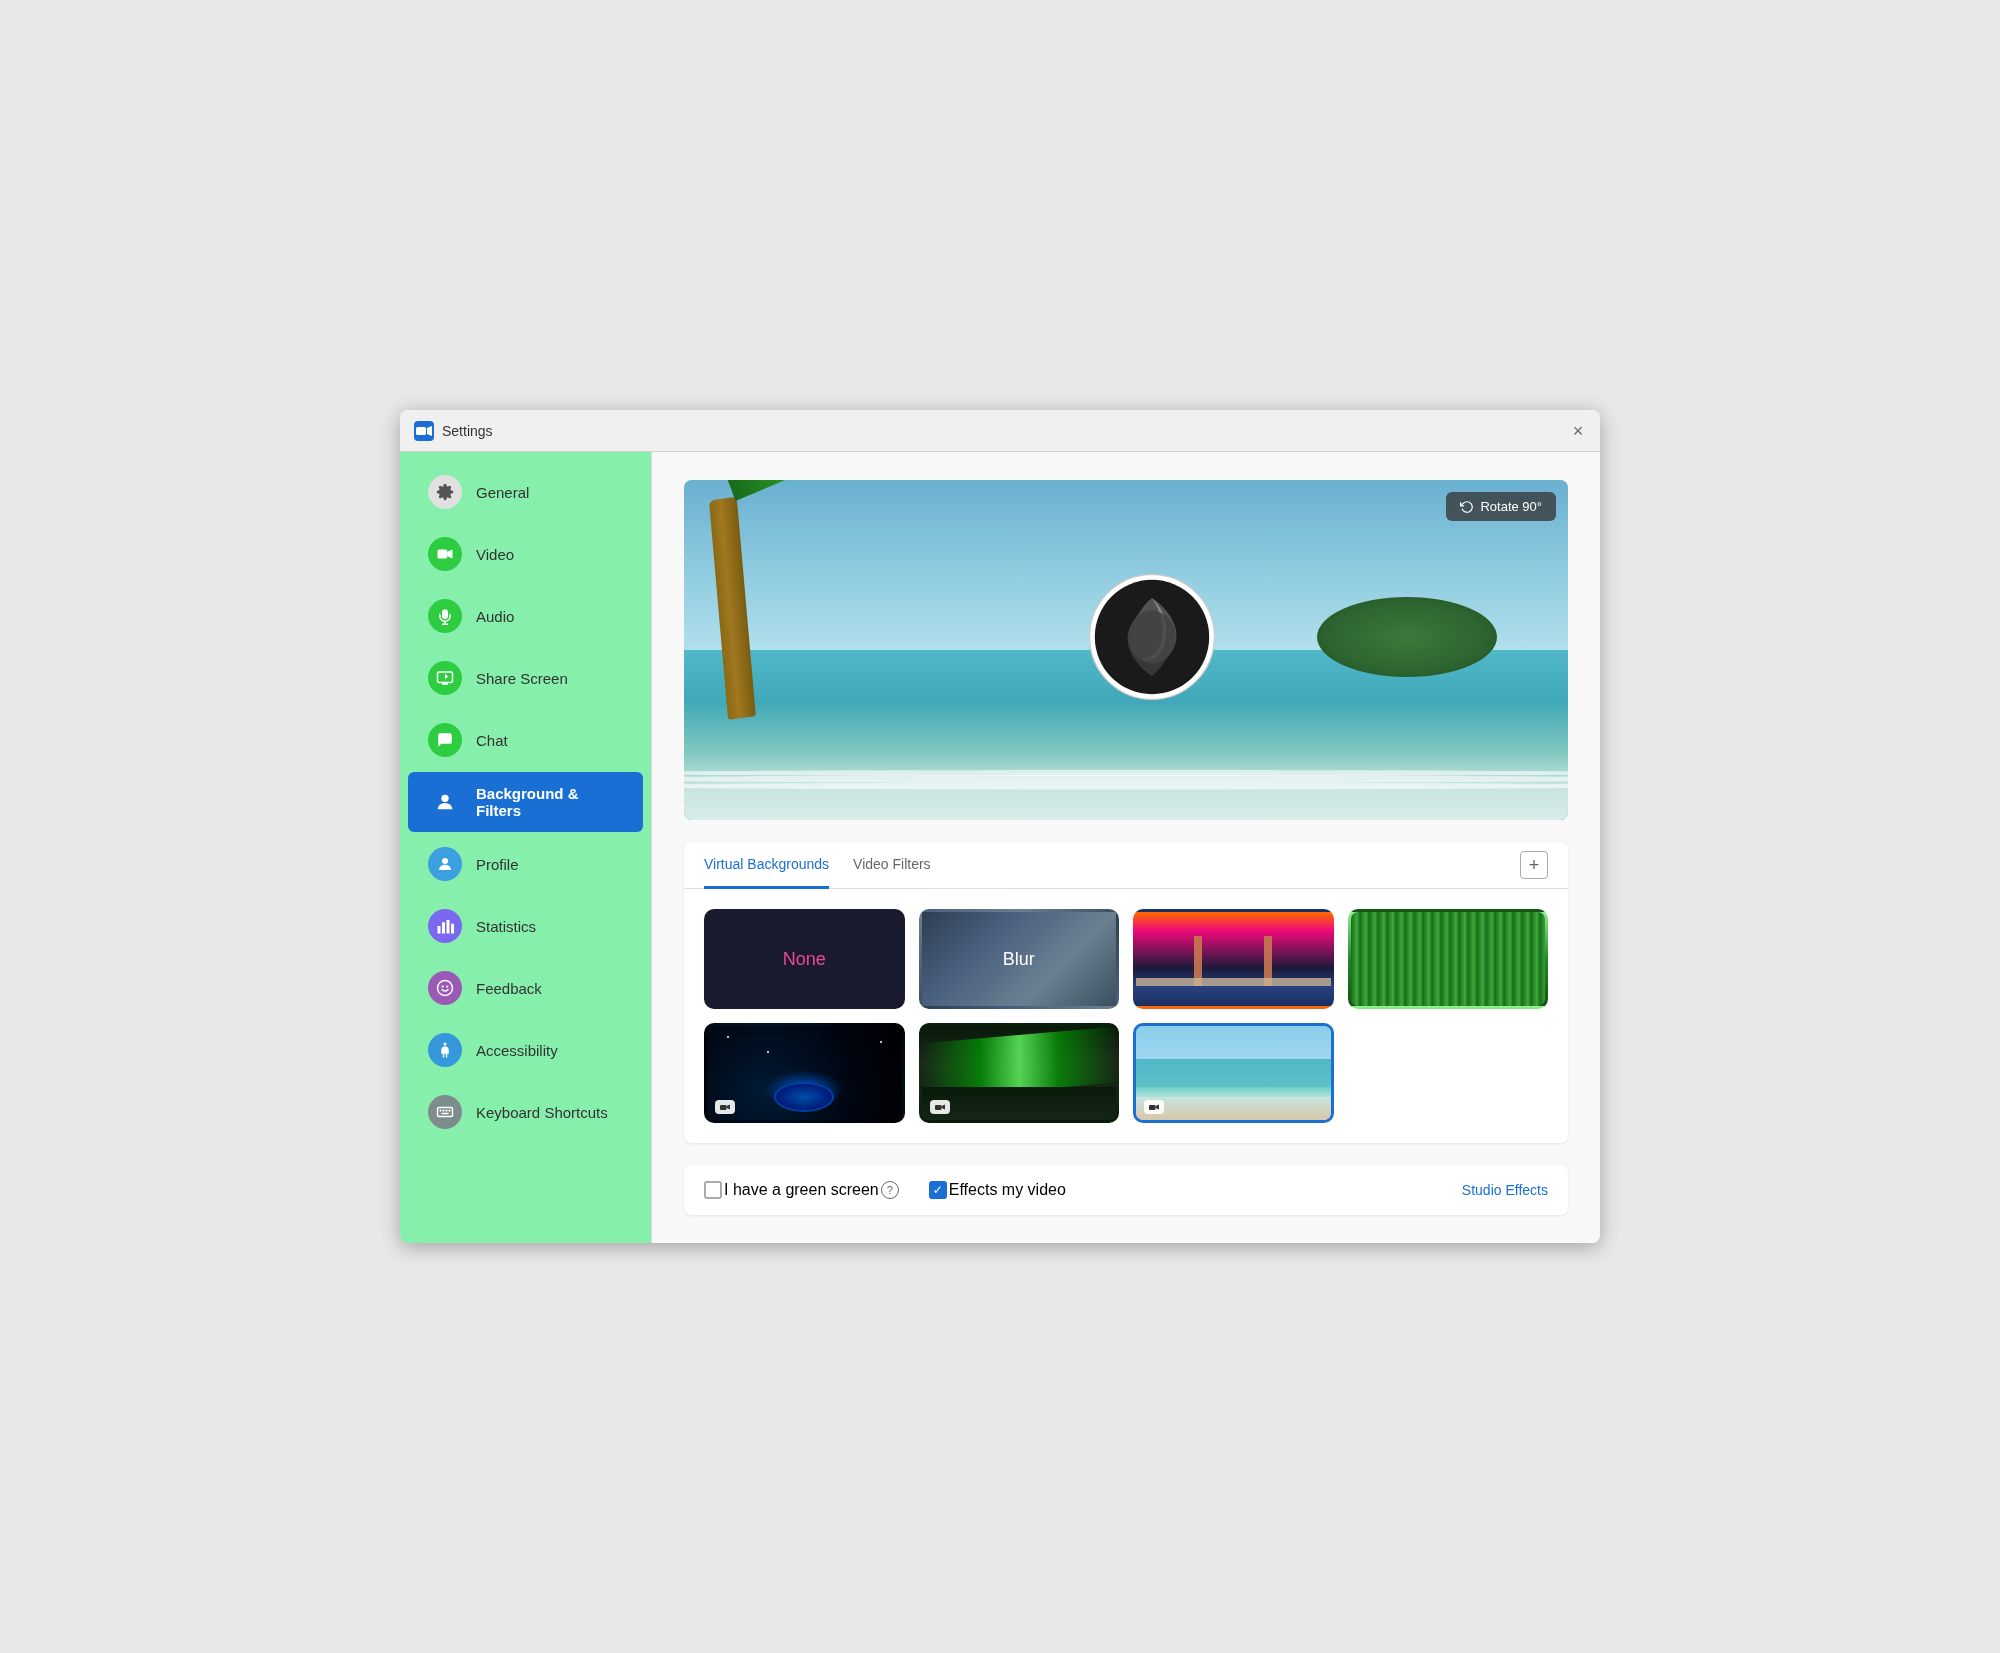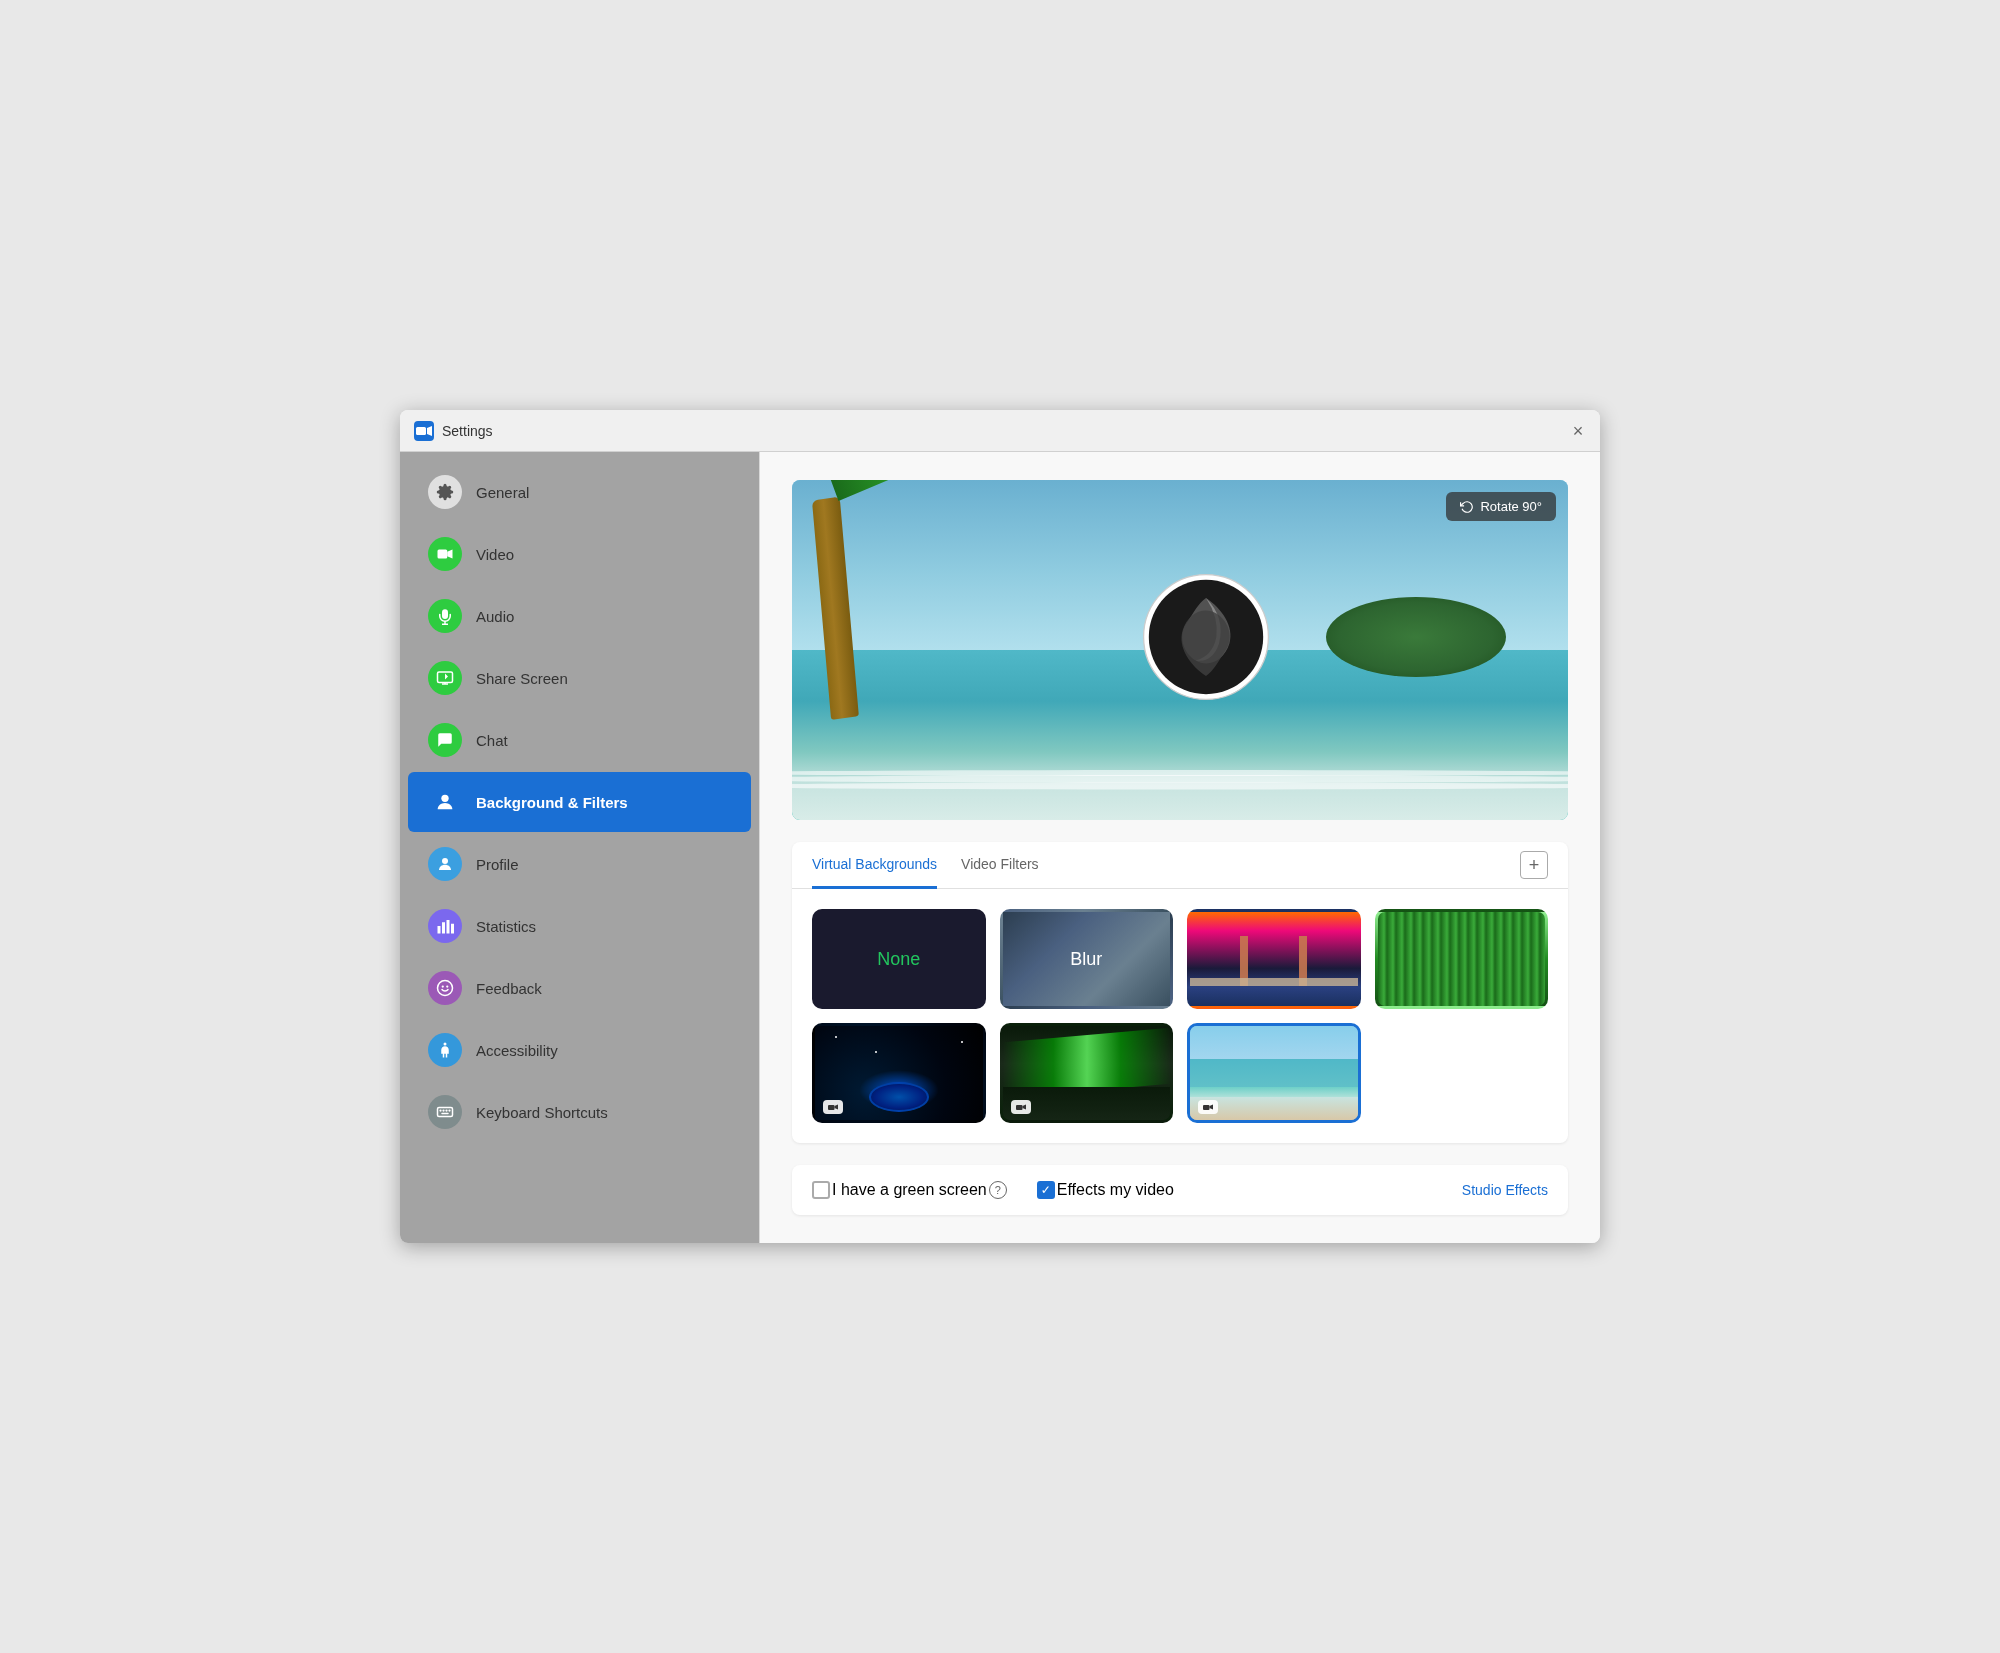--- a/index.html
+++ b/index.html
@@ -50,22 +50,22 @@
       display: flex;
       align-items: center;
       justify-content: center;
     }
     .content-area {
       display: flex;
       flex: 1;
       min-height: 0;
     }
     .sidebar {
-      width: 360px;
-      background: #a3a3a3;
+      width: 252px;
+      background: #86efac;
       border-right: 1px solid #d8d8d8;
       padding: 8px 0;
       flex-shrink: 0;
       overflow-y: auto;
     }
     .sidebar-item {
       display: flex;
       align-items: center;
       padding: 13px 20px;
       cursor: pointer;
@@ -254,21 +254,21 @@
     .thumbnail.selected {
       border-color: #1a6fd4;
     }
     .thumbnail-none {
       background: #1a1a2e;
       display: flex;
       align-items: center;
       justify-content: center;
     }
     .thumbnail-none .label {
-      color: #22c55e;
+      color: #ec4899;
       font-size: 18px;
       font-weight: 500;
     }
     .thumbnail-blur {
       background: linear-gradient(135deg, #2c3e50, #4a6080, #6a8090, #3a5060);
       display: flex;
       align-items: center;
       justify-content: center;
     }
     .thumbnail-blur .label {

